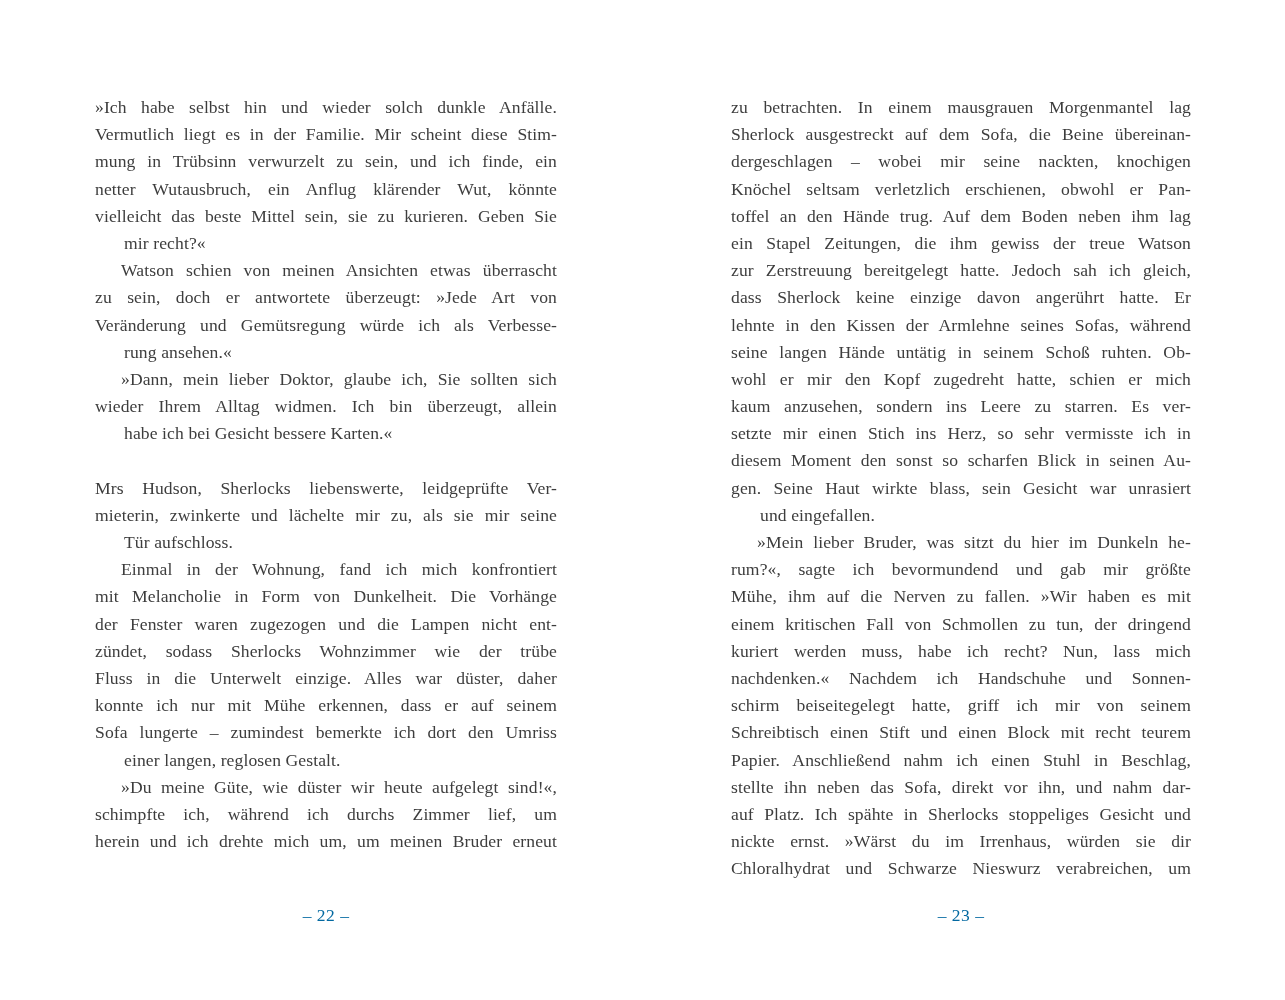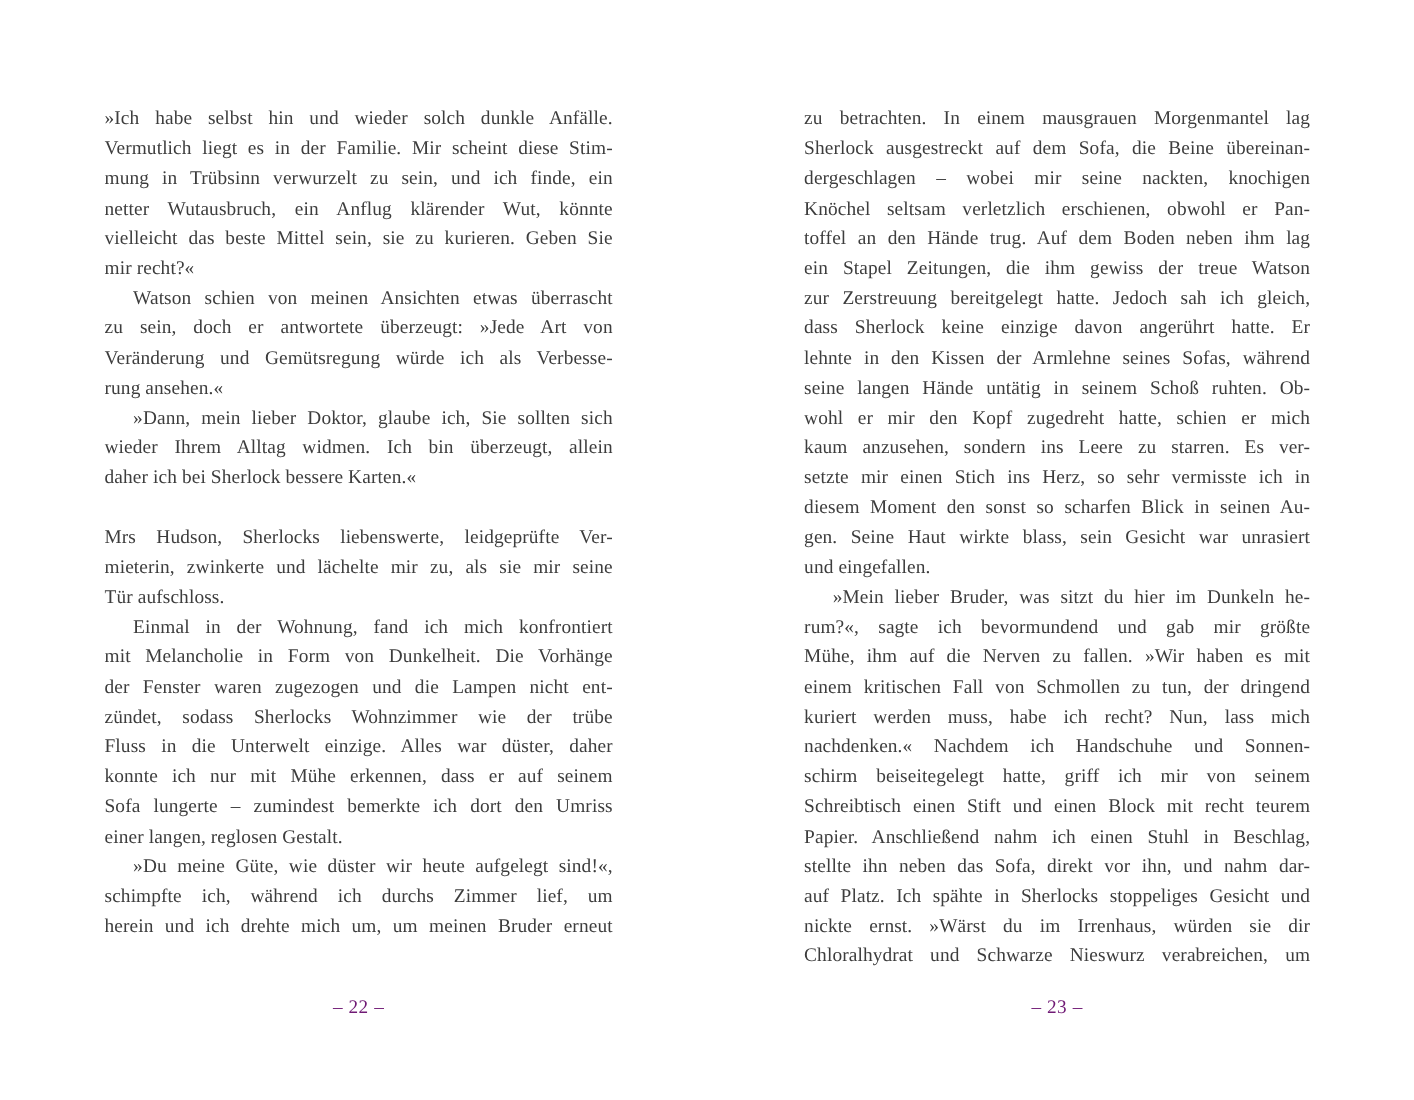--- a/index.html
+++ b/index.html
@@ -36,36 +36,37 @@
     color: #3d3d3d;
     text-align: justify;
     text-align-last: justify;
     text-justify: inter-word;
     letter-spacing: 0.1px;
     white-space: normal;
     overflow: hidden;
   }
   .line.last {
     text-align-last: auto;
+    margin-left: 29px;
   }
   .line.indent {
     text-indent: 26px;
   }
   .line.gap {
     height: 27.2px;
   }
   .page-number {
     position: absolute;
     top: 808px;
     left: 0;
     right: 0;
     text-align: center;
     font-size: 17.5px;
     line-height: 27px;
-    color: #701a75;
+    color: #0369a1;
     letter-spacing: 0.5px;
   }
 </style>
 </head>
 <body>
 
 <div class="spread">
 
   <section class="page page-left">
     <div class="text-block">
@@ -74,21 +75,21 @@
         <div class="line">mung in Trübsinn verwurzelt zu sein, und ich finde, ein</div>
         <div class="line">netter Wutausbruch, ein Anflug klärender Wut, könnte</div>
         <div class="line">vielleicht das beste Mittel sein, sie zu kurieren. Geben Sie</div>
         <div class="line last">mir recht?«</div>
         <div class="line indent">Watson schien von meinen Ansichten etwas überrascht</div>
         <div class="line">zu sein, doch er antwortete überzeugt: »Jede Art von</div>
         <div class="line">Veränderung und Gemütsregung würde ich als Verbesse-</div>
         <div class="line last">rung ansehen.«</div>
         <div class="line indent">»Dann, mein lieber Doktor, glaube ich, Sie sollten sich</div>
         <div class="line">wieder Ihrem Alltag widmen. Ich bin überzeugt, allein</div>
-        <div class="line last">daher ich bei Sherlock bessere Karten.«</div>
+        <div class="line last">habe ich bei Gesicht bessere Karten.«</div>
         <div class="line gap"></div>
         <div class="line">Mrs Hudson, Sherlocks liebenswerte, leidgeprüfte Ver-</div>
         <div class="line">mieterin, zwinkerte und lächelte mir zu, als sie mir seine</div>
         <div class="line last">Tür aufschloss.</div>
         <div class="line indent">Einmal in der Wohnung, fand ich mich konfrontiert</div>
         <div class="line">mit Melancholie in Form von Dunkelheit. Die Vorhänge</div>
         <div class="line">der Fenster waren zugezogen und die Lampen nicht ent-</div>
         <div class="line">zündet, sodass Sherlocks Wohnzimmer wie der trübe</div>
         <div class="line">Fluss in die Unterwelt einzige. Alles war düster, daher</div>
         <div class="line">konnte ich nur mit Mühe erkennen, dass er auf seinem</div>

